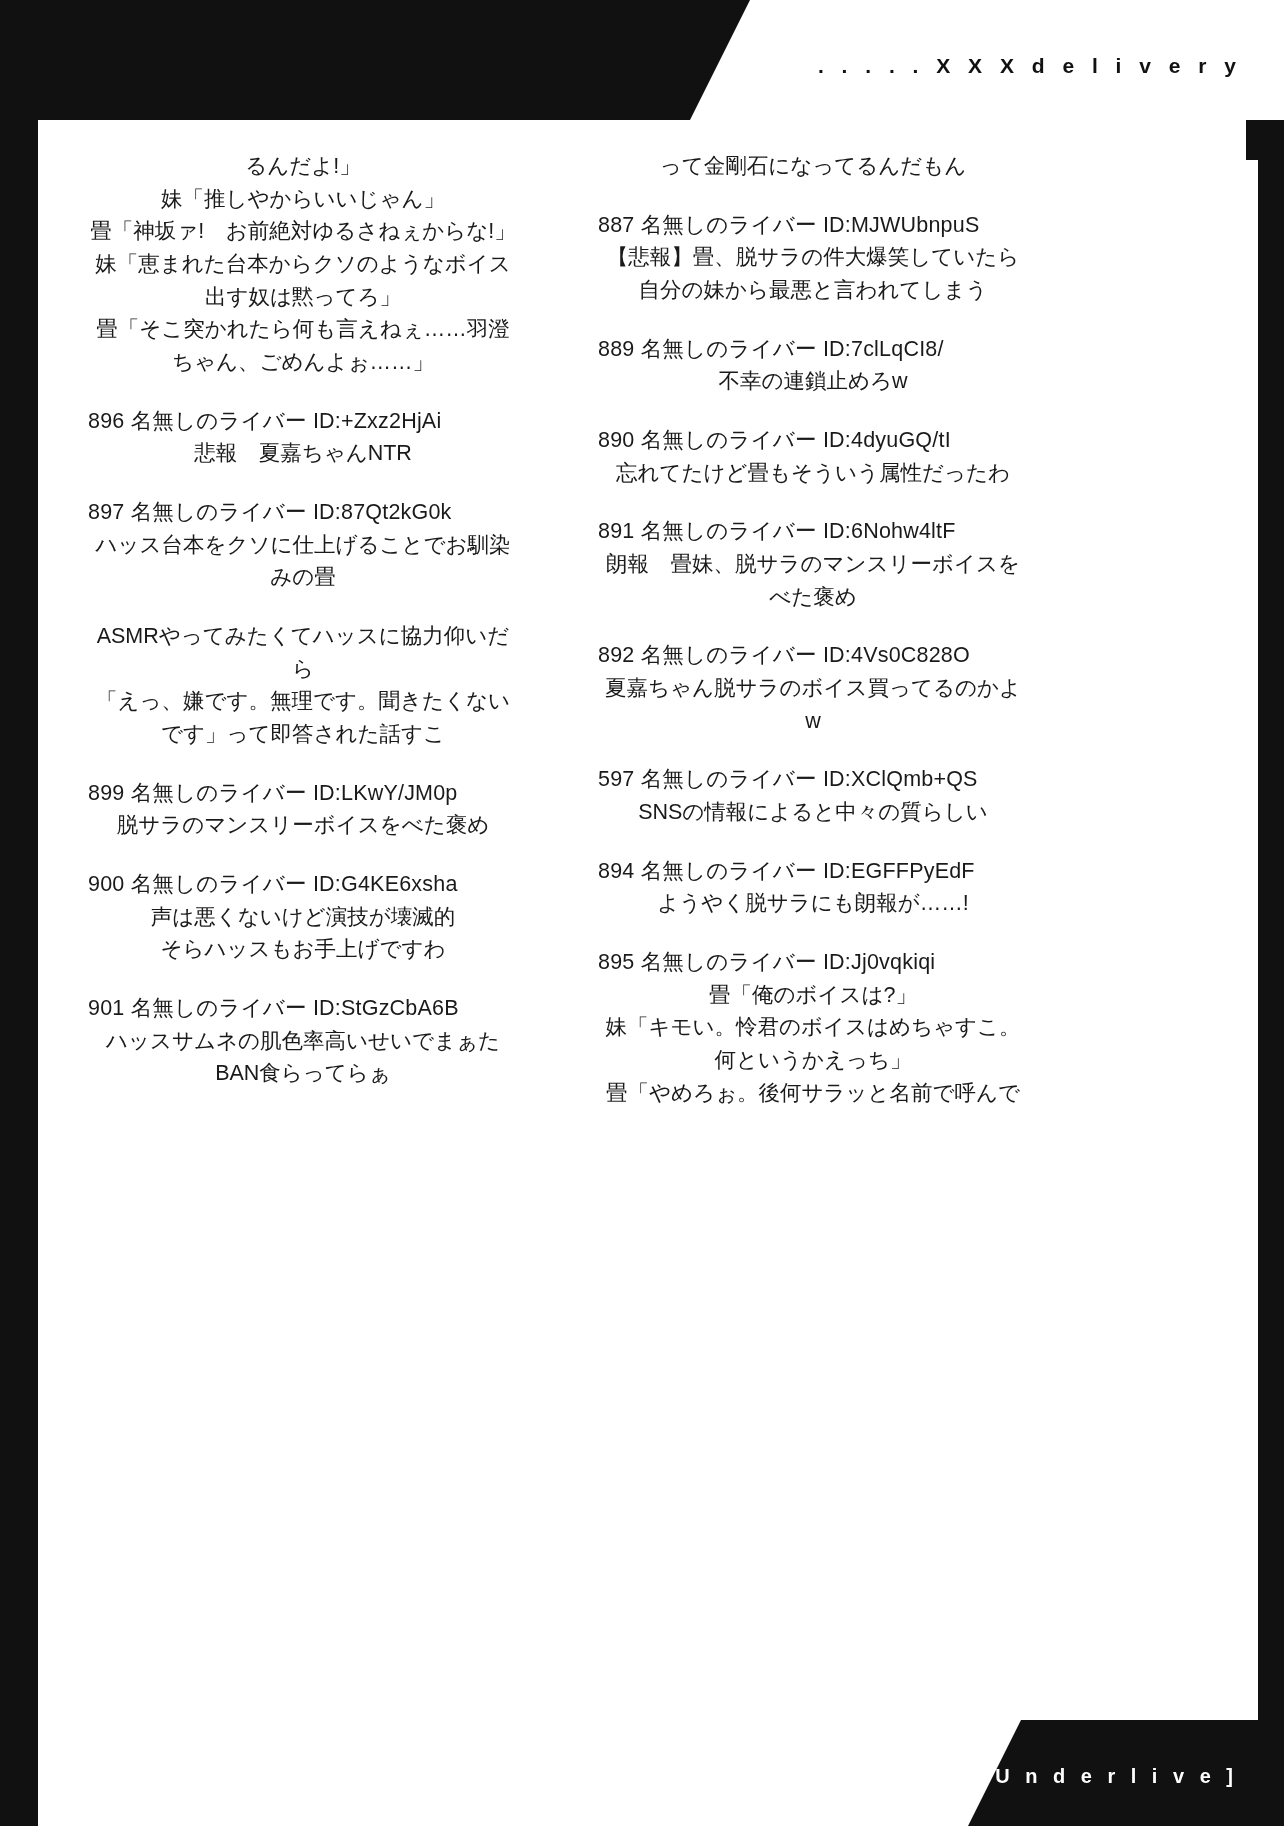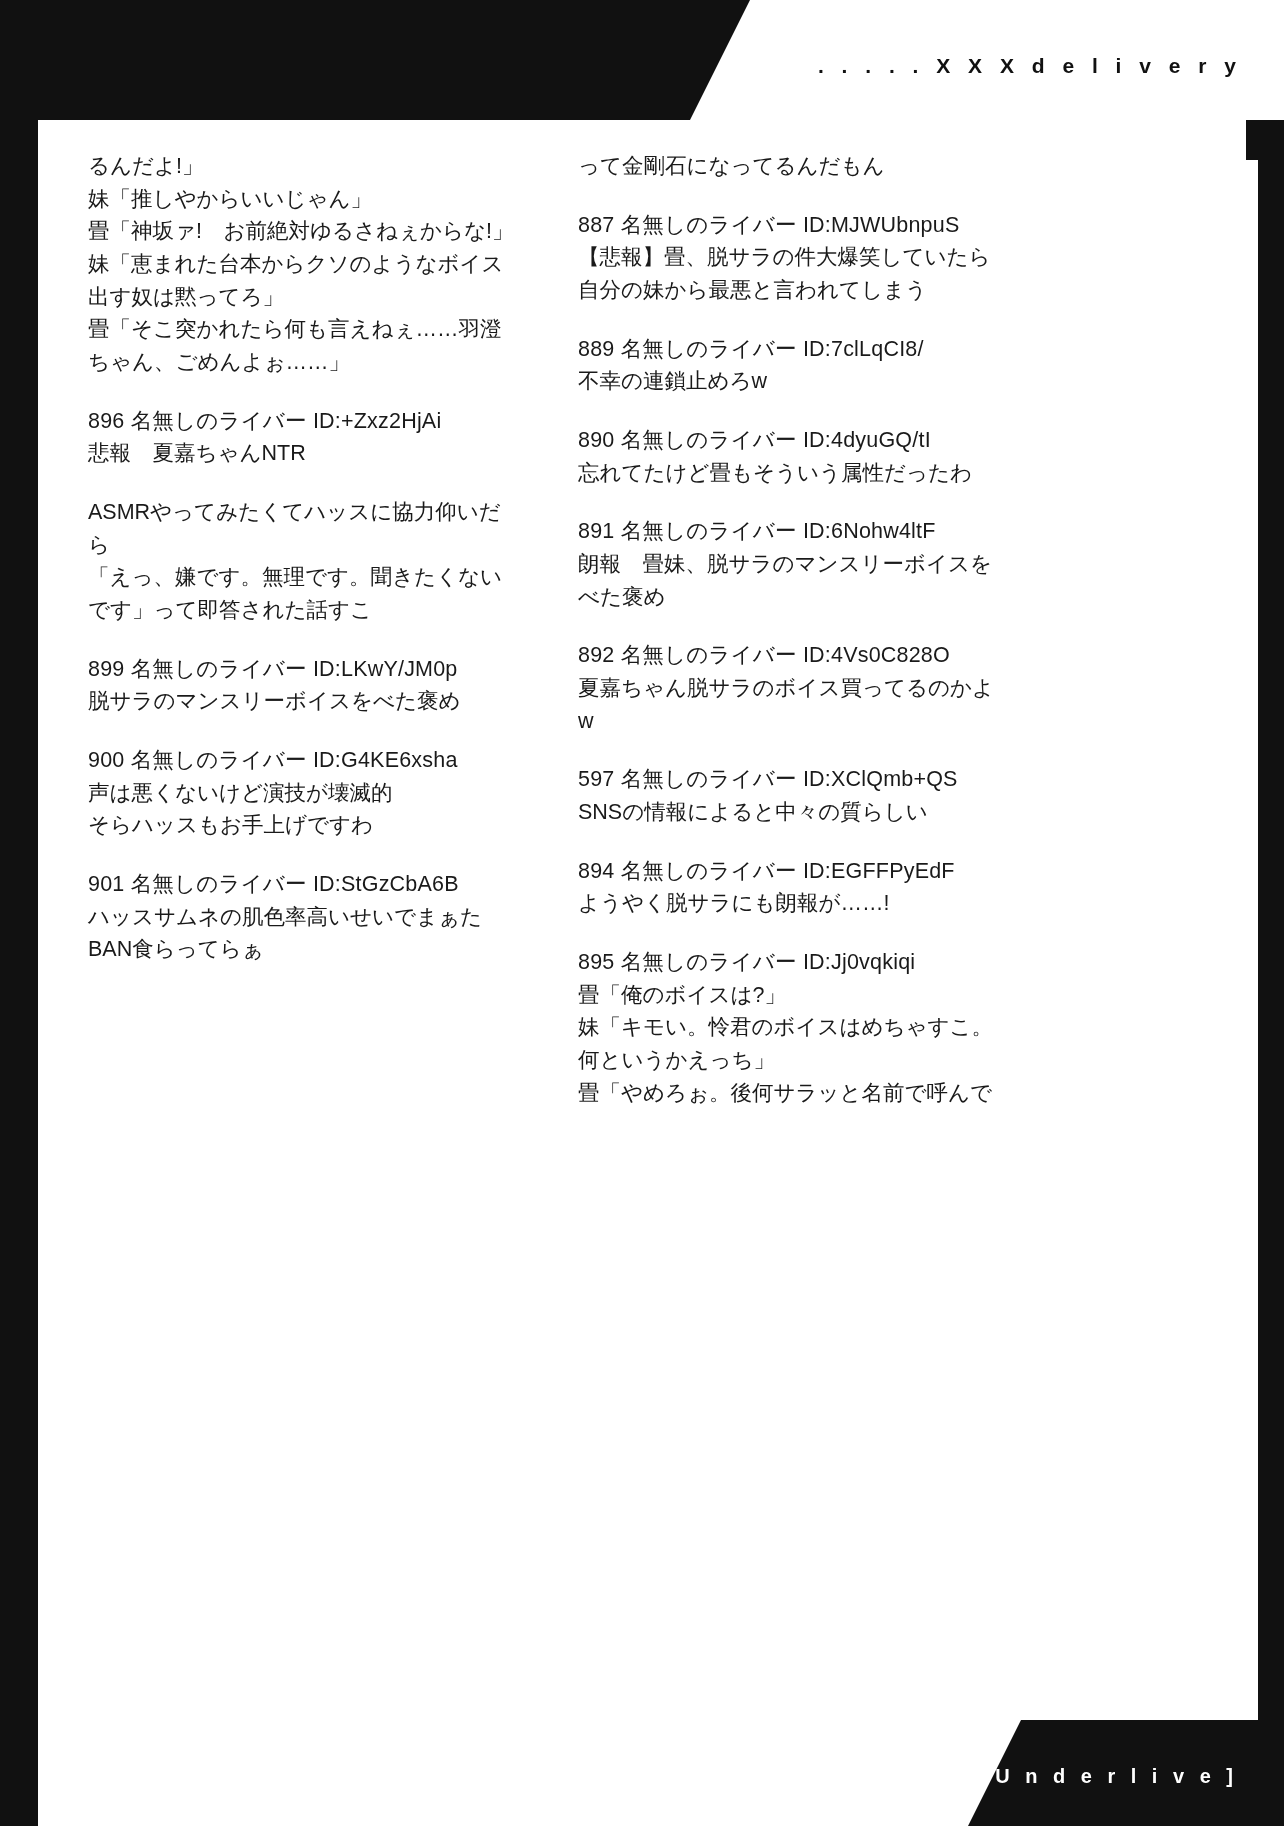--- a/index.html
+++ b/index.html
@@ -151,29 +151,30 @@
   }
   .col {
     position: absolute;
     top: 0;
     width: 430px;
     font-size: 21.5px;
     line-height: 1.52;
     color: #1a1a1a;
   }
   .col-left  { left: 88px; }
-  .col-right { left: 578px; }
+  .col-right { left: 598px; }
 
   .post { margin-bottom: 26px; }
   .post-header {
     white-space: nowrap;
     letter-spacing: 0.2px;
   }
   .post-body {
     white-space: pre-wrap;
+    text-align: center;
   }
   .post-continued .post-body { margin: 0; }
 </style>
 </head>
 <body>
 
 <div class="page">
 
   <div class="top-band"></div>
   <div class="top-band-notch"></div>
@@ -201,20 +202,24 @@
 畳「神坂ァ!　お前絶対ゆるさねぇからな!」
 妹「恵まれた台本からクソのようなボイス出す奴は黙ってろ」
 畳「そこ突かれたら何も言えねぇ……羽澄ちゃん、ごめんよぉ……」</div>
       </div>
 
       <div class="post">
         <div class="post-header">896 名無しのライバー ID:+Zxz2HjAi</div>
         <div class="post-body">悲報　夏嘉ちゃんNTR</div>
       </div>
 
+      <div class="post">
+        <div class="post-header">897 名無しのライバー ID:87Qt2kG0k</div>
+        <div class="post-body">ハッス台本をクソに仕上げることでお馴染みの畳</div>
+      </div>
 
       <div class="post">
         <div class="post-body">ASMRやってみたくてハッスに協力仰いだら
 「えっ、嫌です。無理です。聞きたくないです」って即答された話すこ</div>
       </div>
 
       <div class="post">
         <div class="post-header">899 名無しのライバー ID:LKwY/JM0p</div>
         <div class="post-body">脱サラのマンスリーボイスをべた褒め</div>
       </div>

